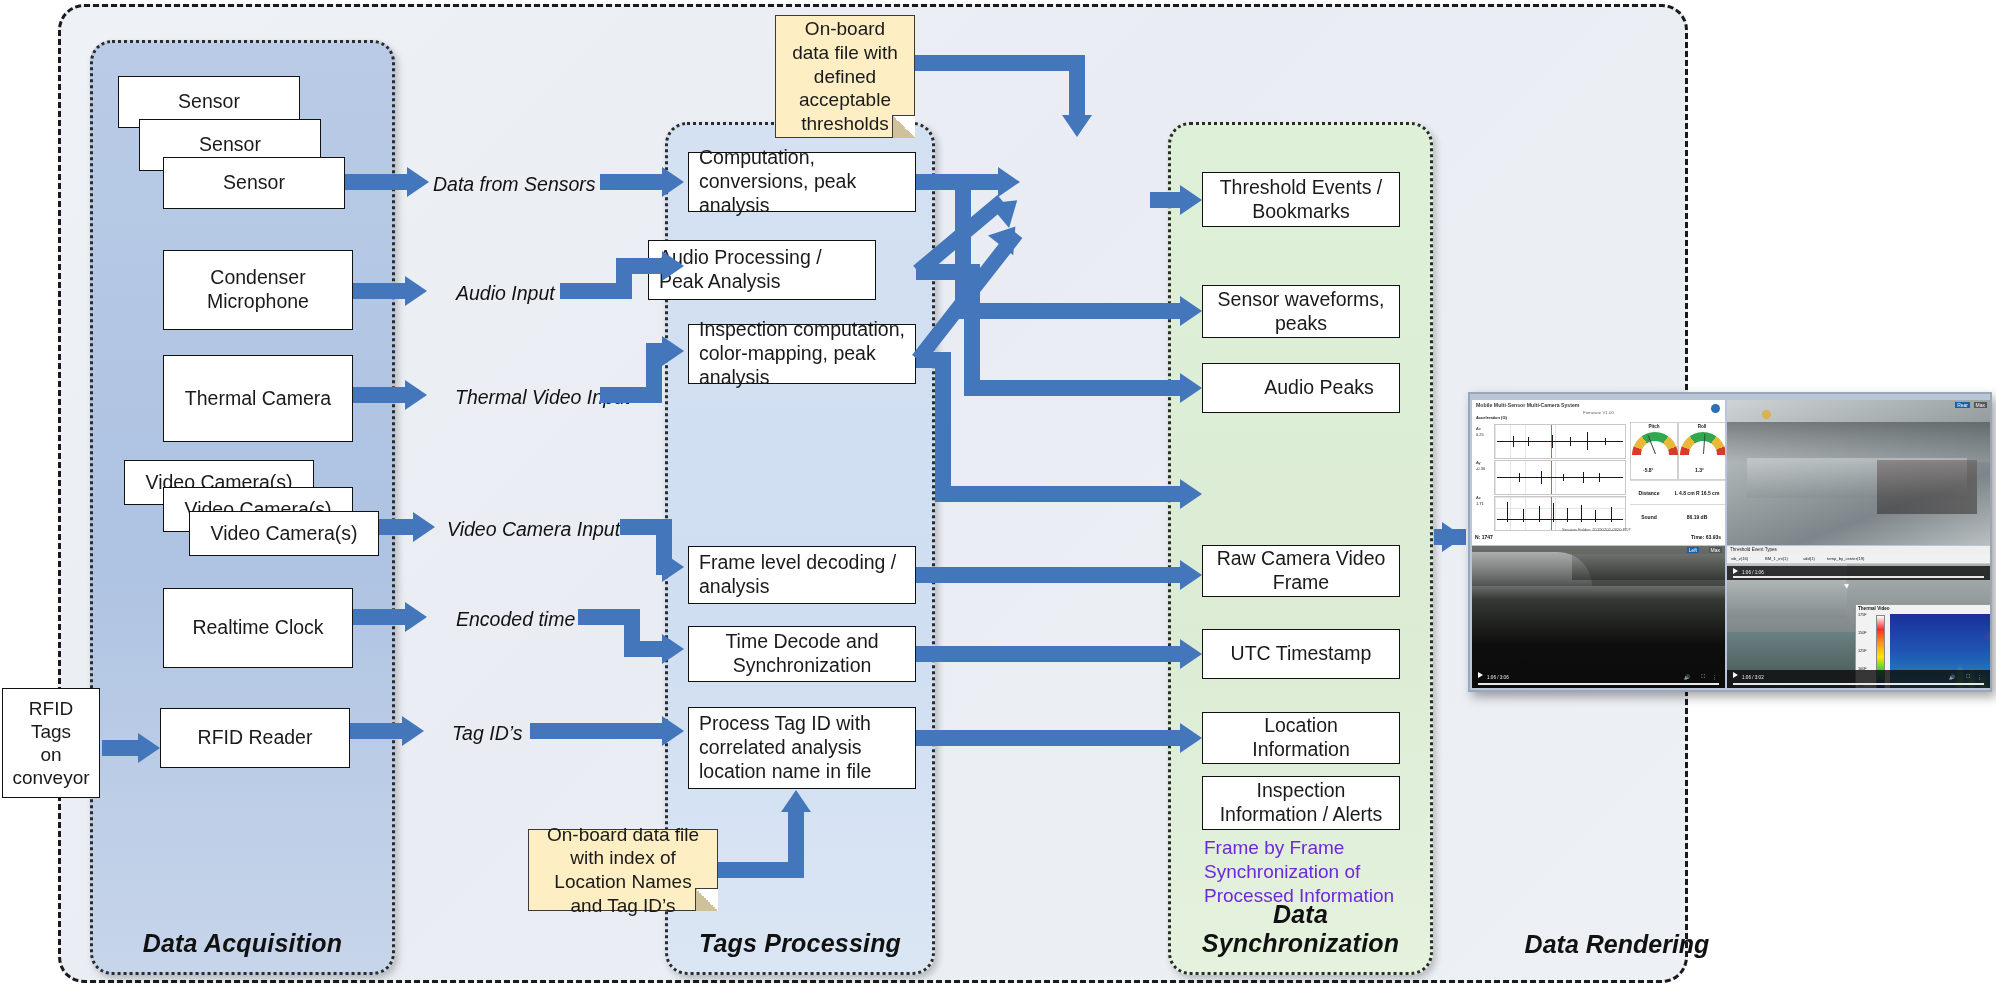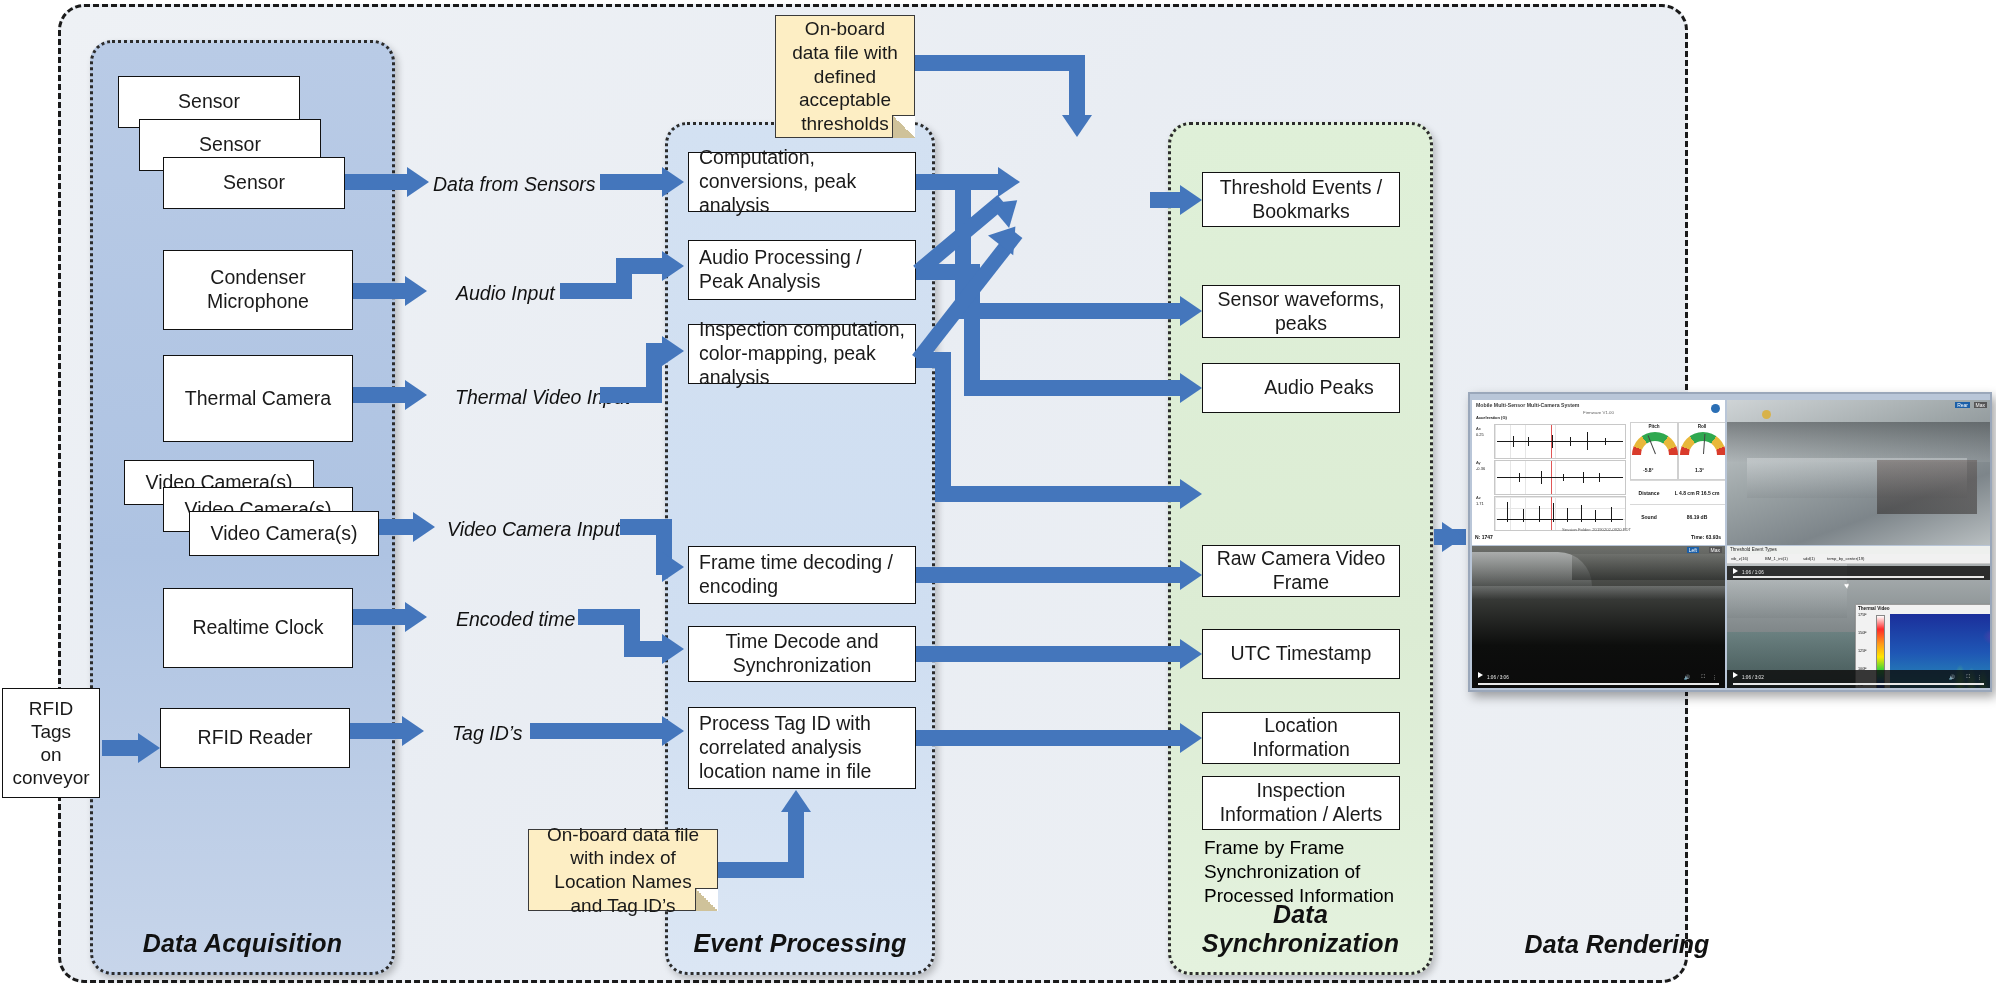--- a/index.html
+++ b/index.html
@@ -208,21 +208,21 @@
 
 <div id="stage">
 
   <div class="outer-dash"></div>
 
   <div class="zone zone-acq">
     <div class="zone-label">Data Acquisition</div>
   </div>
 
   <div class="zone zone-proc">
-    <div class="zone-label">Event Processing</div>
+    <div class="zone-label">Tags Processing</div>
   </div>
 
   <div class="zone zone-sync">
     <div class="zone-label">Data Synchronization</div>
   </div>
 
   <div class="render-label">Data Rendering</div>
 
   <div class="box center" style="left:2px;top:688px;width:98px;height:110px;flex-direction:column;justify-content:center;font-size:19px;">
     <span>RFID</span>
@@ -248,36 +248,36 @@
   <div class="box center" style="left:160px;top:708px;width:190px;height:60px;">RFID Reader</div>
 
   <div class="edge-label" style="left:433px;top:173px;">Data from Sensors</div>
   <div class="edge-label" style="left:456px;top:282px;">Audio Input</div>
   <div class="edge-label" style="left:455px;top:386px;">Thermal Video Input</div>
   <div class="edge-label" style="left:447px;top:518px;">Video Camera Input</div>
   <div class="edge-label" style="left:456px;top:608px;">Encoded time</div>
   <div class="edge-label" style="left:452px;top:722px;">Tag ID’s</div>
 
   <div class="box left" style="left:688px;top:152px;width:228px;height:60px;">Computation, conversions, peak analysis</div>
-  <div class="box left" style="left:688px;top:240px;width:228px;height:60px;">Audio Processing / Peak Analysis</div>
+  <div class="box left" style="left:648px;top:240px;width:228px;height:60px;">Audio Processing / Peak Analysis</div>
   <div class="box left" style="left:688px;top:324px;width:228px;height:60px;">Inspection computation, color-mapping, peak analysis</div>
-  <div class="box left" style="left:688px;top:546px;width:228px;height:58px;">Frame time decoding / encoding</div>
+  <div class="box left" style="left:688px;top:546px;width:228px;height:58px;">Frame level decoding / analysis</div>
   <div class="box center" style="left:688px;top:626px;width:228px;height:56px;">Time Decode and Synchronization</div>
   <div class="box left" style="left:688px;top:707px;width:228px;height:82px;">Process Tag ID with correlated analysis location name in file</div>
 
 
   <div class="box center" style="left:1202px;top:172px;width:198px;height:55px;">Threshold Events / Bookmarks</div>
   <div class="box center" style="left:1202px;top:285px;width:198px;height:53px;">Sensor waveforms, peaks</div>
   <div class="box center" style="left:1202px;top:363px;width:198px;height:50px;padding-left:46px;">Audio Peaks</div>
   <div class="box center" style="left:1202px;top:545px;width:198px;height:52px;">Raw Camera Video Frame</div>
   <div class="box center" style="left:1202px;top:629px;width:198px;height:50px;">UTC Timestamp</div>
   <div class="box center" style="left:1202px;top:712px;width:198px;height:52px;">Location Information</div>
   <div class="box center" style="left:1202px;top:776px;width:198px;height:54px;">Inspection Information / Alerts</div>
 
-  <div style="position:absolute;left:1204px;top:836px;width:200px;font-size:19px;color:#000000;line-height:1.25;">Frame by Frame Synchronization of Processed Information</div>
+  <div style="position:absolute;left:1204px;top:836px;width:200px;font-size:19px;color:#6d28d9;line-height:1.25;">Frame by Frame Synchronization of Processed Information</div>
 
   <div class="note" style="left:775px;top:15px;width:140px;height:123px;">On-board data file with defined acceptable thresholds</div>
   <div class="note" style="left:528px;top:829px;width:190px;height:82px;">On-board data file with index of Location Names and Tag ID’s</div>
 
   <div class="ar-shaft" style="left:345px;top:174px;width:62px;height:16px;"></div>
   <div class="ar-head right" style="left:407px;top:167px;"></div>
 
   <div class="ar-shaft" style="left:600px;top:174px;width:62px;height:16px;"></div>
   <div class="ar-head right" style="left:662px;top:167px;"></div>
 

